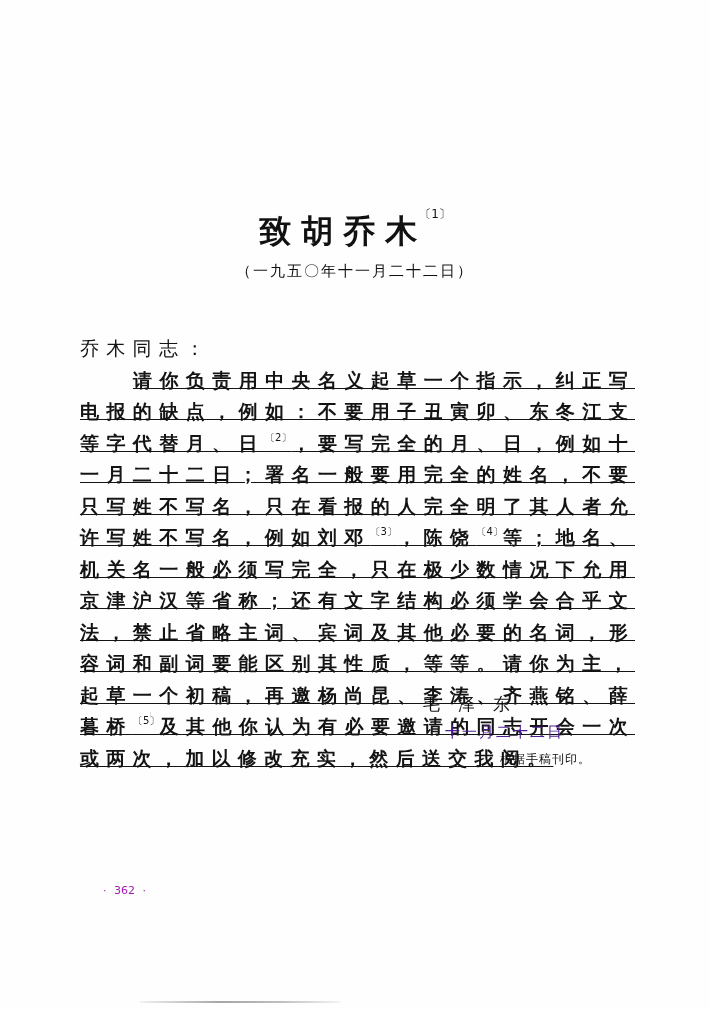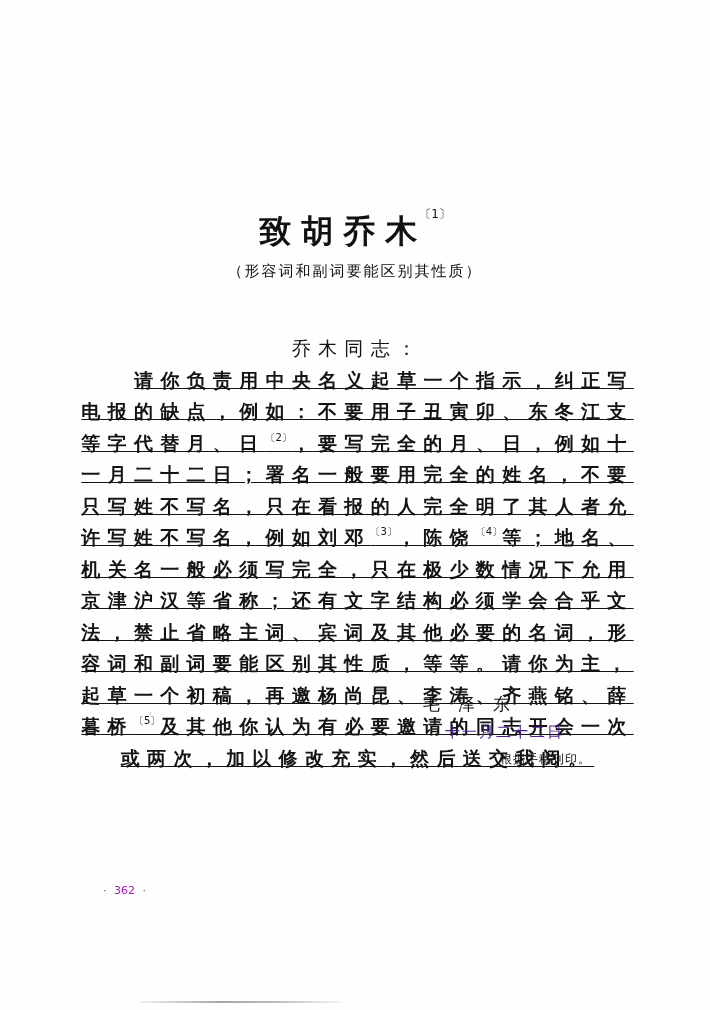--- a/index.html
+++ b/index.html
@@ -60,21 +60,20 @@
       width: 555px;
       font-size: 19px;
       line-height: 31.5px;
       letter-spacing: 7.3px;
       font-family: "DejaVu Sans", "Liberation Sans", sans-serif;
       font-weight: bold;
       color: #141414;
     }
     .body-text p {
       margin: 0;
-      text-align: center;
     }
     .salutation {
       font-weight: normal;
     }
     .paragraph {
       text-indent: 53px;
       text-align: justify;
       text-decoration: underline;
     }
     .body-text sup {
@@ -148,21 +147,21 @@
       background: rgba(0,0,0,0.12);
     }
   </style>
 </head>
 <body>
 
 <div class="page">
 
   <div class="title"><span>致胡乔木</span><sup>〔1〕</sup></div>
 
-  <div class="date-sub">（形容词和副词要能区别其性质）</div>
+  <div class="date-sub">（一九五〇年十一月二十二日）</div>
 
   <div class="body-text">
     <p class="salutation">乔木同志：</p>
     <p class="paragraph"><span>请你负责用中央名义起草一个指示，纠正写电报的缺点，例如：不要用子丑寅卯、东冬江支等字代替月、日</span><sup>〔2〕</sup><span>，要写完全的月、日，例如十一月二十二日；署名一般要用完全的姓名，不要只写姓不写名，只在看报的人完全明了其人者允许写姓不写名，例如刘邓</span><sup>〔3〕</sup><span>，陈饶</span><sup>〔4〕</sup><span>等；地名、机关名一般必须写完全，只在极少数情况下允用京津沪汉等省称；还有文字结构必须学会合乎文法，禁止省略主词、宾词及其他必要的名词，形容词和副词要能区别其性质，等等。请你为主，起草一个初稿，再邀杨尚昆、李涛、齐燕铭、薛暮桥</span><sup>〔5〕</sup><span>及其他你认为有必要邀请的同志开会一次或两次，加以修改充实，然后送交我阅。</span></p>
   </div>
 
   <div class="signature">毛泽东</div>
   <div class="sign-date">十一月二十二日</div>
   <div class="source-note">根据手稿刊印。</div>
 

